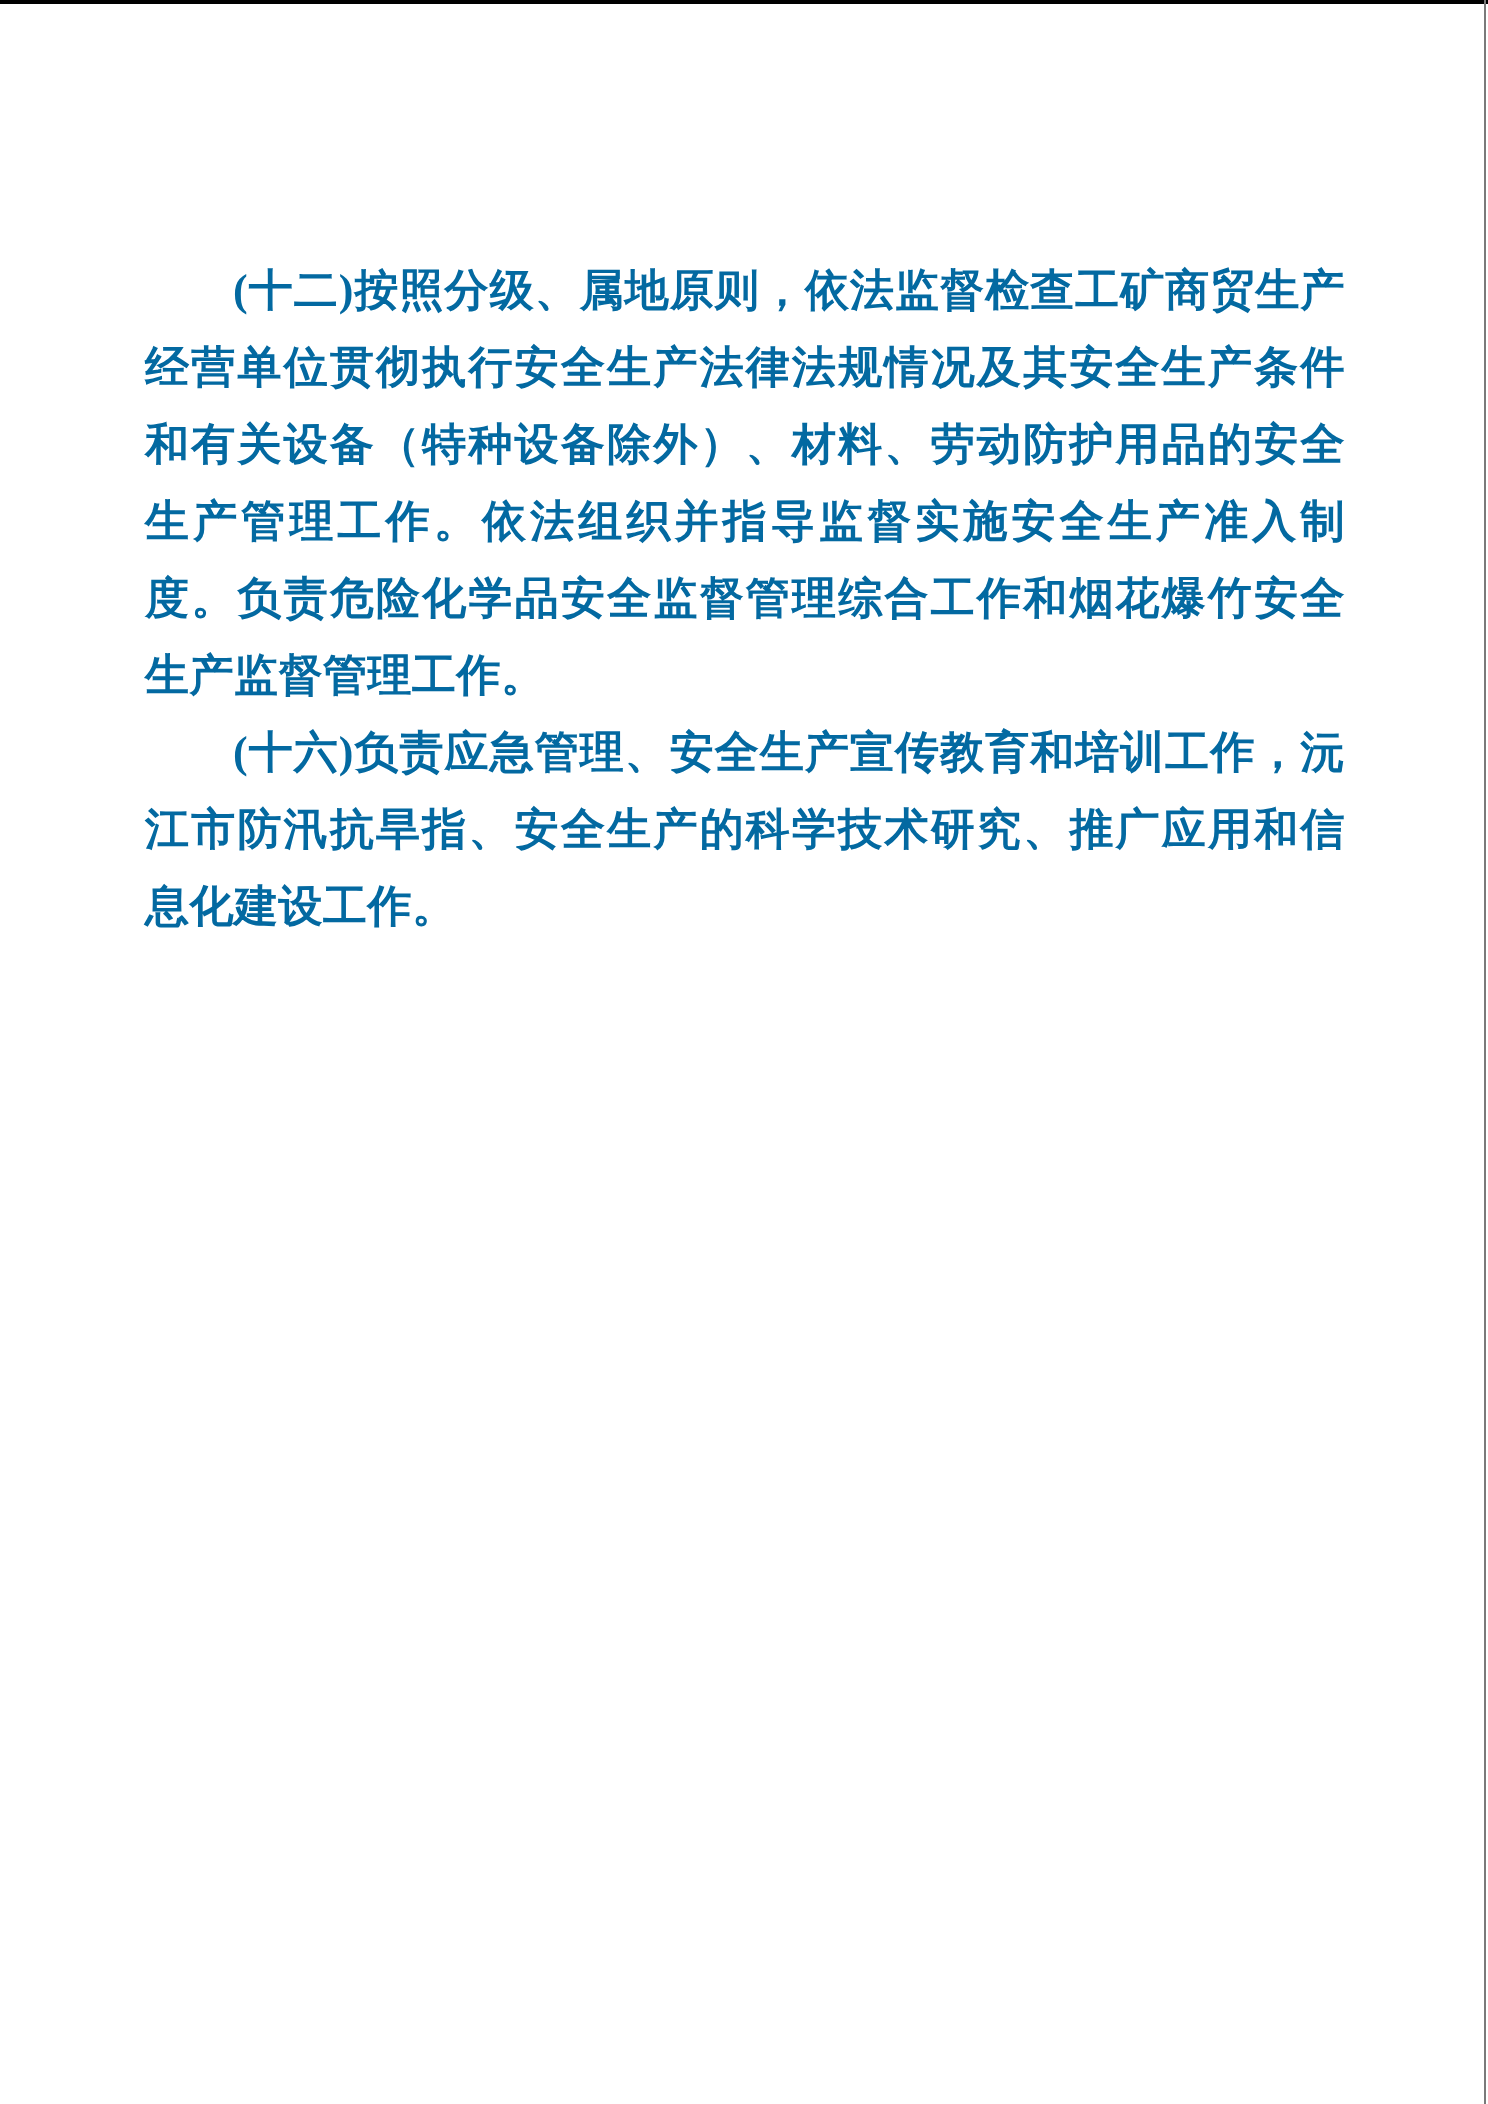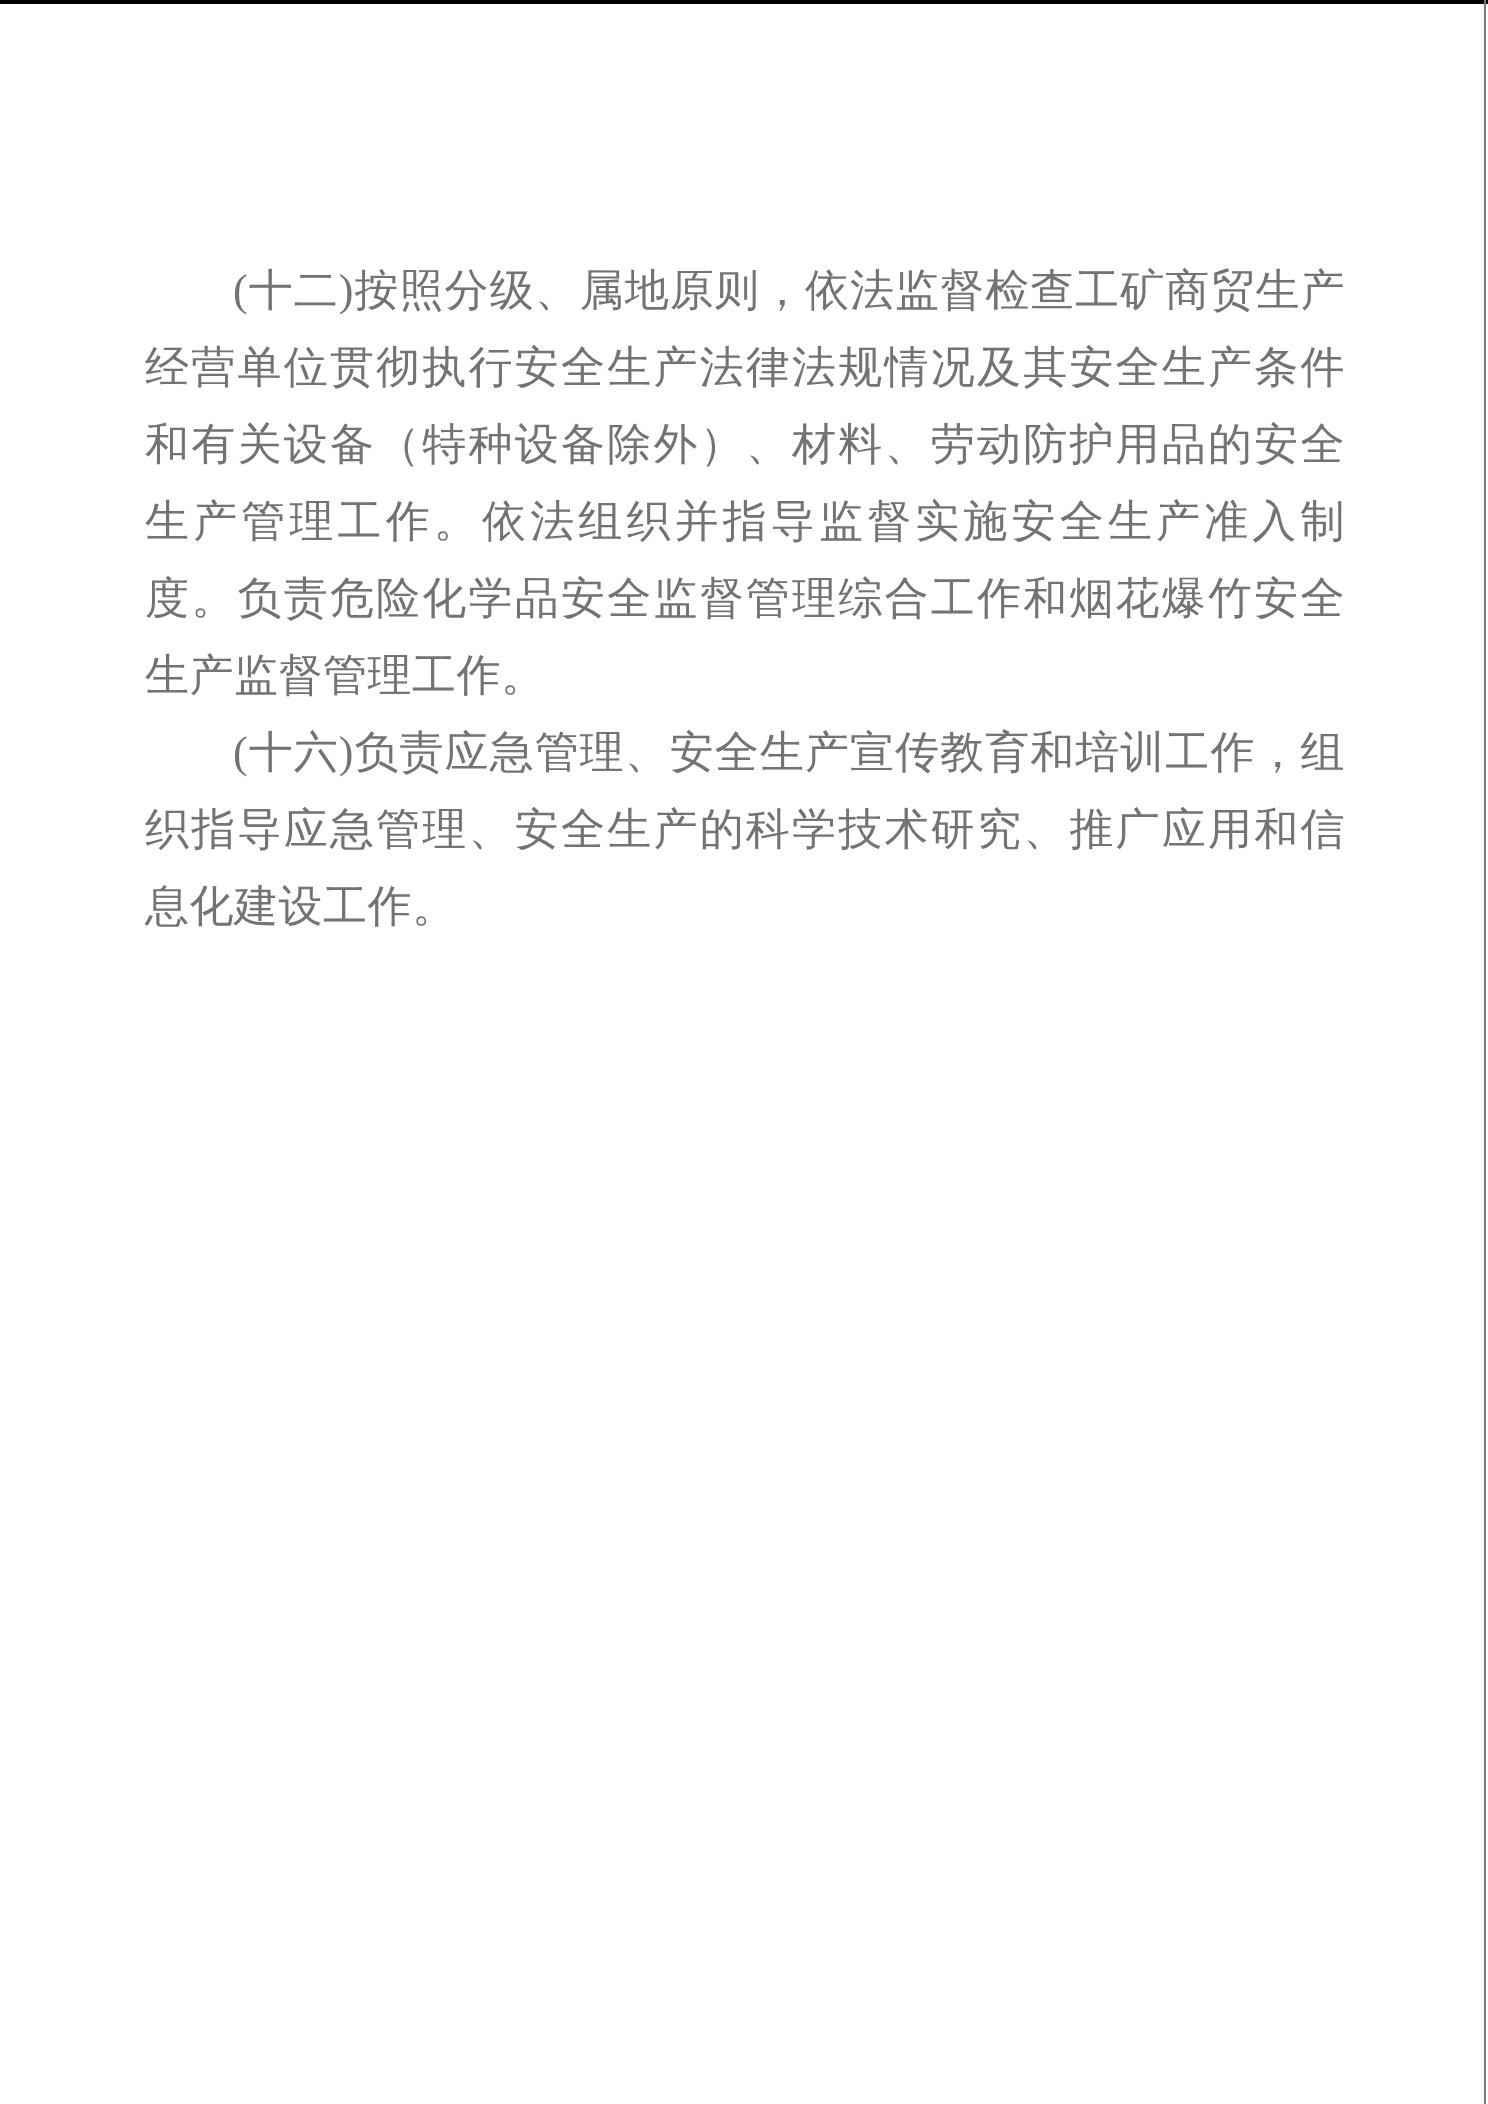--- a/index.html
+++ b/index.html
@@ -35,31 +35,31 @@
     position: absolute;
     left: 145px;
     top: 252px;
     width: 1200px;
   }
   .text-block p {
     margin: 0;
     padding: 0;
     font-size: 44px;
     line-height: 77px;
-    color: #737373;
+    color: #0369a1;
     letter-spacing: 0.5px;
     text-align: justify;
     text-justify: inter-ideograph;
     text-indent: 2em;
-    font-weight: 400;
+    font-weight: 700;
   }
 </style>
 </head>
 <body>
 
 <div class="page">
   <div class="top-edge"></div>
   <div class="right-edge"></div>
   <main class="text-block">
     <p>(十二)按照分级、属地原则，依法监督检查工矿商贸生产经营单位贯彻执行安全生产法律法规情况及其安全生产条件和有关设备（特种设备除外）、材料、劳动防护用品的安全生产管理工作。依法组织并指导监督实施安全生产准入制度。负责危险化学品安全监督管理综合工作和烟花爆竹安全生产监督管理工作。</p>
-    <p>(十六)负责应急管理、安全生产宣传教育和培训工作，组织指导应急管理、安全生产的科学技术研究、推广应用和信息化建设工作。</p>
+    <p>(十六)负责应急管理、安全生产宣传教育和培训工作，沅江市防汛抗旱指、安全生产的科学技术研究、推广应用和信息化建设工作。</p>
   </main>
 </div>
 
 </body></html>

